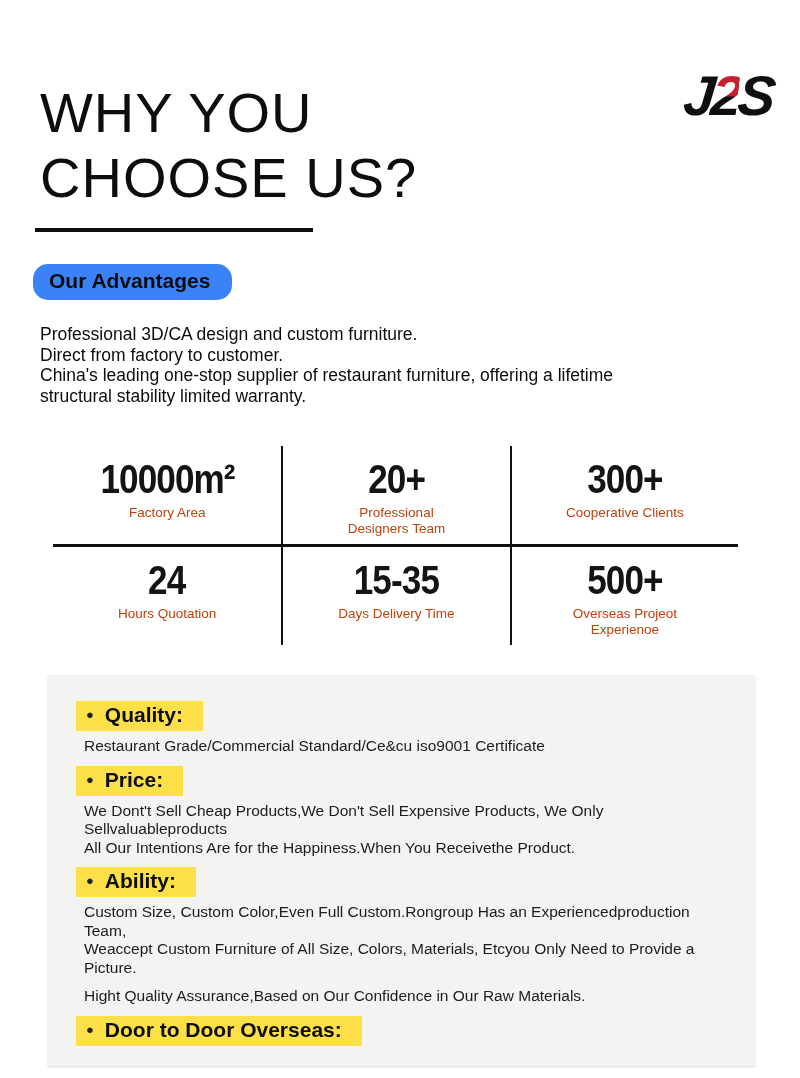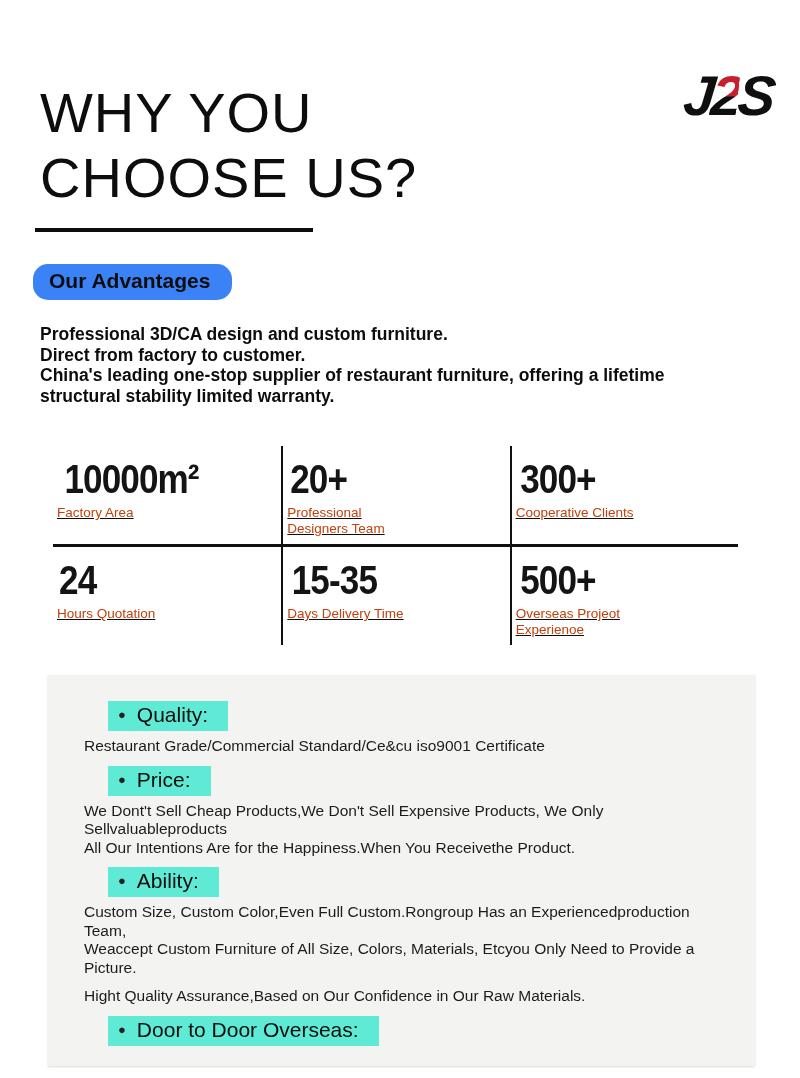--- a/index.html
+++ b/index.html
@@ -51,34 +51,34 @@
     border-radius:15px;
     padding:5px 22px 7px 16px;
     font-size:21px;
     font-weight:700;
     color:#0d0d0d;
   }
   .intro{
     margin:24px 40px 0 40px;
     font-size:17.5px;
     line-height:20.5px;
-    font-weight:700;
+    font-weight:400;
     white-space:pre-line;
     color:#0d0d0d;
   }
   
   .stats{
     margin:40px 62px 0 53px;
     display:grid;
     grid-template-columns:repeat(3,1fr);
   }
   .stat-cell{
+    text-align:center;
     padding:12px 4px 8px 4px;
     min-height:70px;
-    text-decoration:underline;
   }
   .stat-cell.c2,.stat-cell.c3{border-left:2px solid #101010;}
   .stat-cell.r1{border-bottom:3px solid #101010;}
   .stat-value{
     display:inline-block;
     font-size:39px;
     font-weight:700;
     letter-spacing:-1px;
     transform:scale(.9,1.04);
     transform-origin:center bottom;
@@ -96,26 +96,25 @@
   .card{
     margin:30px 45px 0 48px;
     background:#f3f3f2;
     box-shadow:0 1px 2px rgba(0,0,0,.15);
     padding:26px 28px 20px 28px;
     box-sizing:border-box;
     min-height:388px;
   }
   .section-heading{
     display:inline-block;
-    background:#5eead4;
+    background:#fde047;
     padding:2px 20px 4px 10px;
     font-size:21px;
-    font-weight:400;
-    color:#0d0d0d;
-    margin-left:32px;
+    font-weight:700;
+    color:#0d0d0d;
   }
   .bullet{
     display:inline-block;
     font-size:13px;
     vertical-align:3px;
     margin-right:11px;
     color:#222;
   }
   .section-body{
     margin:6px 0 10px 8px;

